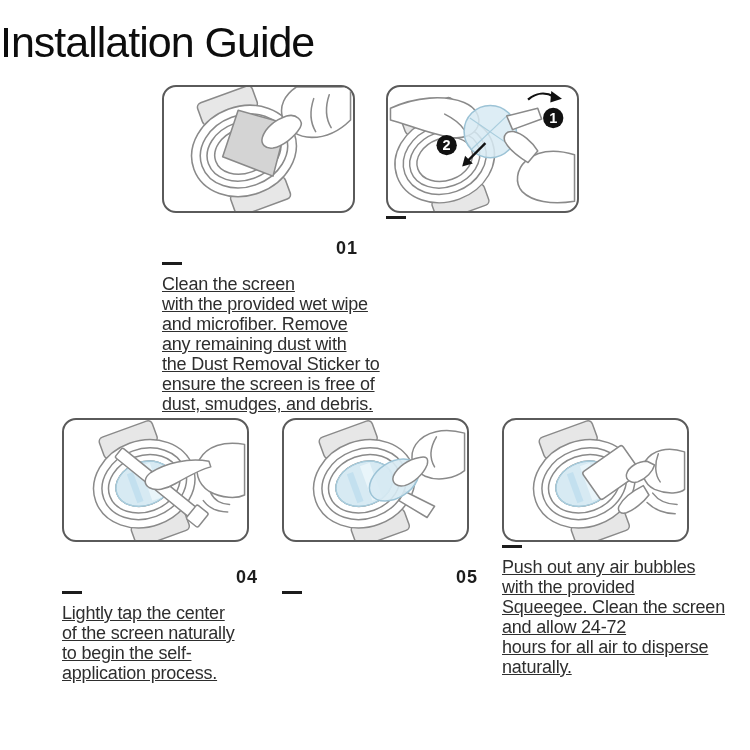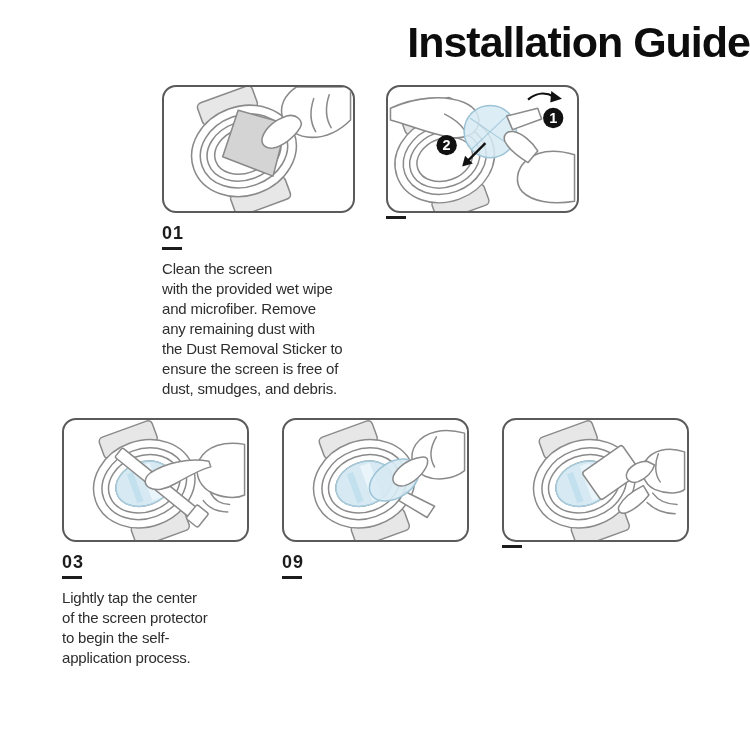--- a/index.html
+++ b/index.html
@@ -2,37 +2,37 @@
 <html style="--line: #8a8a8a; --band: #e7e7e7; --wipe: #d4d4d4; --protector: #d7eaf3; --marker: #111111; --text: #2e2e2e; --frame: #5a5a5a;"><head>
 <meta charset="utf-8">
 <style>
   :root{
     --line:#8a8a8a; --band:#e7e7e7; --wipe:#d4d4d4; --protector:#d7eaf3;
     --marker:#111111; --text:#2e2e2e; --frame:#5a5a5a;
   }
   html,body{margin:0;padding:0;background:#fff;}
   .page{position:relative;width:750px;height:750px;background:#fff;
         font-family:"Liberation Sans",sans-serif;overflow:hidden;}
-  .title{position:absolute;top:18px;left:0;width:750px;margin:0;text-align:right;
-         font-size:43px;font-weight:bold;color:#0d0d0d;letter-spacing:-1px;}
+  .title{position:absolute;top:18px;left:0;width:750px;margin:0;text-align:left;
+         font-size:43px;font-weight:normal;color:#0d0d0d;letter-spacing:-1px;}
   .step{position:absolute;}
   .figure{border:2px solid var(--frame);border-radius:14px;background:#fff;overflow:hidden;}
   .figure svg{display:block;}
   #step-01{left:162px;top:85px;width:196px;}
   #step-02{left:386px;top:85px;width:196px;}
   #step-03{left:62px; top:418px;width:196px;}
   #step-04{left:282px;top:418px;width:196px;}
   #step-05{left:502px;top:418px;width:196px;}
   #step-01 .figure,#step-02 .figure{width:189px;height:124px;}
   #step-03 .figure,#step-04 .figure{width:183px;height:120px;}
   #step-05 .figure{width:183px;height:120px;}
-  .stepnum{margin-top:10px;font-size:18px;font-weight:bold;color:#1c1c1c;letter-spacing:1px;}
+  .stepnum{margin-top:25px;font-size:18px;font-weight:bold;color:#1c1c1c;letter-spacing:1px;text-align:right;}
   .stepnum-line{width:20px;height:3px;background:#1c1c1c;margin-top:3px;}
-  .desc{margin:9px 0 0 0;font-size:15px;line-height:20px;color:var(--text);
-        white-space:pre;letter-spacing:-0.2px;}
+  .desc{margin:9px 0 0 0;font-size:18px;line-height:20px;color:var(--text);
+        white-space:pre;letter-spacing:-0.2px;text-decoration:underline;}
   
   .sw{stroke-width:1.6;stroke-linecap:round;stroke-linejoin:round;}
   .ln{stroke:var(--line);fill:none;}
   .fw{fill:#ffffff;stroke:var(--line);}
   .band{fill:var(--band);stroke:var(--line);}
   .wipe{fill:var(--wipe);stroke:var(--line);}
   .film{fill:var(--protector);stroke:#9cc3d6;}
   .film-ln{stroke:#a9cddd;fill:none;stroke-width:1.2;}
   .stripe1{fill:#c3e0ef;}
   .stripe2{fill:#e9f5fa;}
@@ -142,24 +142,24 @@
           <rect class="fw sw" x="144" y="57" width="16" height="19" rx="2"></rect>
         </g>
         <g>
           <path class="fw sw" d="M190,26 C168,22 150,28 142,42 C136,54 140,68 152,76 C166,84 182,84 190,80 Z"></path>
           <path class="fw sw" d="M152,44 C130,40 106,46 90,56 C83,61 82,68 88,72 C95,76 106,74 116,68 C130,60 144,52 154,50 Z"></path>
           <path class="ln sw" d="M154,78 C158,86 166,90 174,90"></path>
           <path class="ln sw" d="M146,86 C152,94 162,98 172,98"></path>
         </g>
       </svg>
     </div>
-    <div class="stepnum">03</div>
+    <div class="stepnum">04</div>
     <div class="stepnum-line"></div>
     <p class="desc">Lightly tap the center
-of the screen protector
+of the screen naturally
 to begin the self-
 application process.</p>
   </section>
 
   <section class="step" id="step-04">
     <div class="figure">
       <svg viewBox="0 0 190 128" width="183" height="120">
         <g transform="translate(3,2)">
           <use href="#sym-watch"></use>
           <use href="#sym-screen-blue"></use>
@@ -168,21 +168,21 @@
           <polygon class="fw sw" points="126,76 158,92 150,104 120,86"></polygon>
           <ellipse class="film sw" cx="115" cy="64" rx="29" ry="19" transform="rotate(-33 115 64)" fill-opacity="0.9"></ellipse>
         </g>
         <g>
           <path class="fw sw" d="M190,14 C168,8 148,12 138,26 C130,38 134,54 148,60 C162,66 180,62 190,54 Z"></path>
           <path class="fw sw" d="M142,40 C130,42 118,50 114,60 C112,67 118,72 126,70 C136,67 146,58 150,48 C152,41 149,38 142,40 Z"></path>
           <path class="ln sw" d="M160,18 C154,28 152,40 158,50"></path>
         </g>
       </svg>
     </div>
-    <div class="stepnum">09</div>
+    <div class="stepnum">05</div>
     <div class="stepnum-line"></div>
   </section>
 
   <section class="step" id="step-05">
     <div class="figure">
       <svg viewBox="0 0 190 128" width="183" height="120">
         <g transform="translate(3,2)">
           <use href="#sym-watch"></use>
           <use href="#sym-screen-blue"></use>
         </g>
@@ -193,14 +193,20 @@
           <path class="fw sw" d="M190,34 C172,28 156,32 148,44 C142,54 146,68 158,74 C172,80 186,78 190,74 Z"></path>
           <path class="fw sw" d="M150,44 C140,44 130,50 128,58 C127,64 133,68 140,66 C149,63 156,55 158,48 Z"></path>
           <path class="fw sw" d="M146,70 C134,76 124,84 120,92 C118,97 122,101 128,99 C136,96 146,88 152,80 Z"></path>
           <path class="ln sw" d="M162,36 C158,46 158,58 164,66"></path>
           <path class="ln sw" d="M156,78 C162,86 172,90 182,90"></path>
           <path class="ln sw" d="M150,88 C158,96 170,100 180,100"></path>
         </g>
       </svg>
     </div>
     <div class="stepnum-line"></div>
+    <p class="desc">Push out any air bubbles
+with the provided
+Squeegee. Clean the screen
+and allow 24-72
+hours for all air to disperse
+naturally.</p>
   </section>
 </div>
 
 </body></html>

